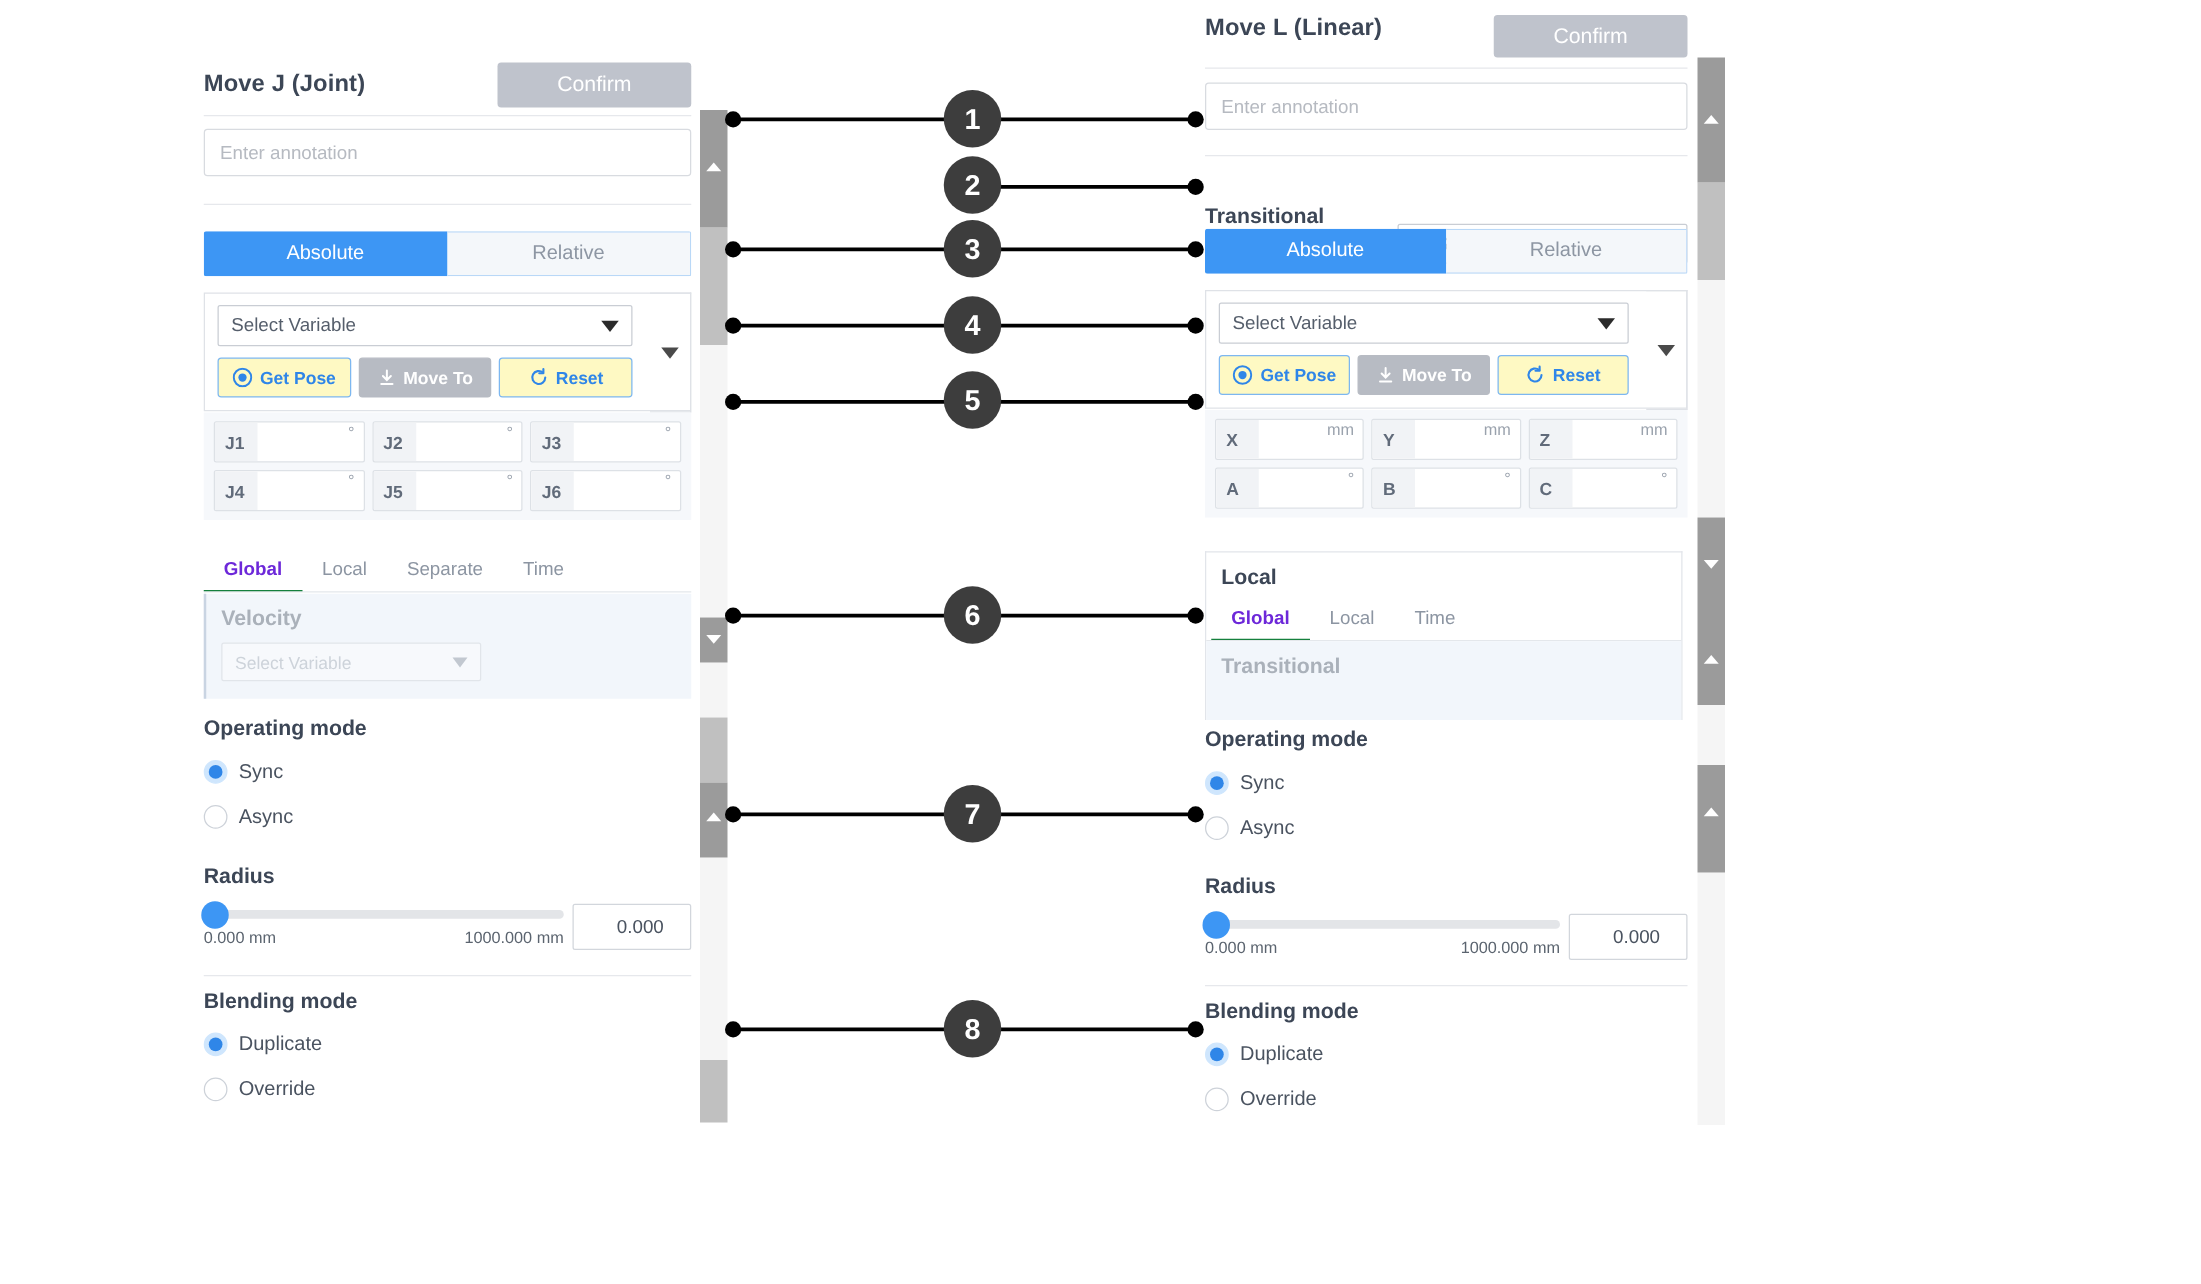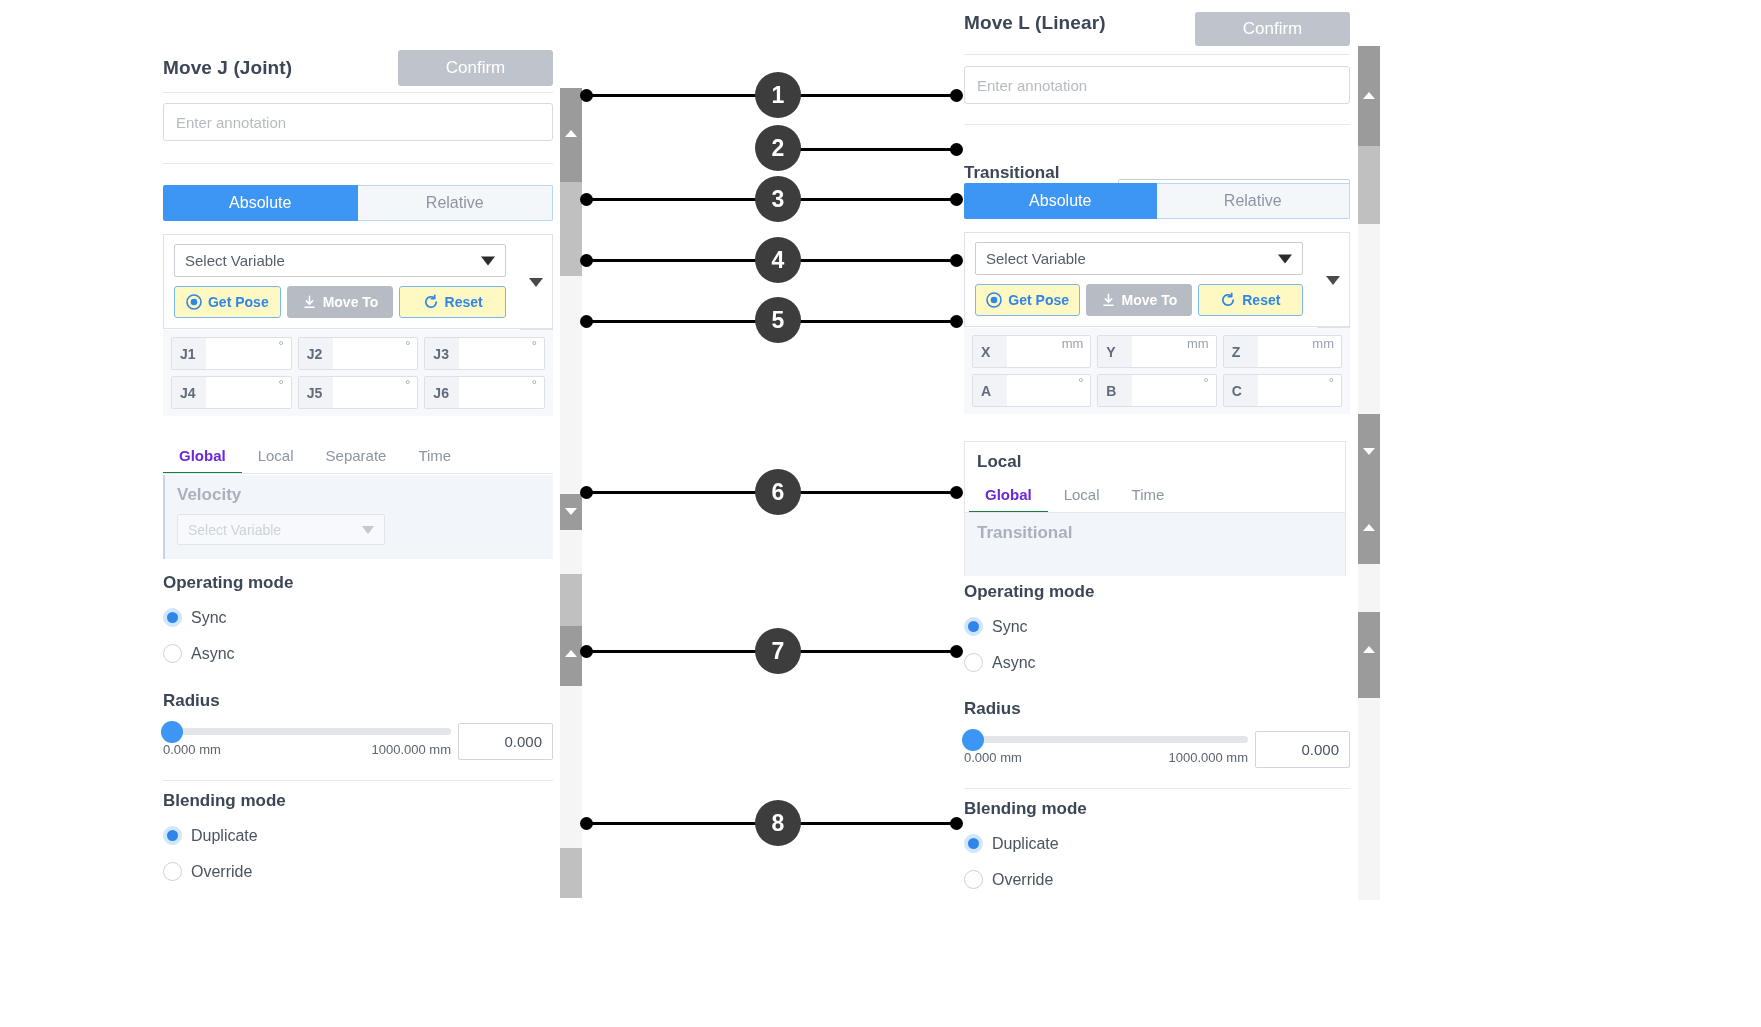--- a/index.html
+++ b/index.html
@@ -91,21 +91,21 @@
   .radio.on { background:#cfe6fd; border-color:#cfe6fd; }
   .radio.on::after { content:""; width:11px;height:11px;border-radius:50%;background:#2f86e8; }
   .radio-lbl { font-size:16px; color:#4a5360; }
 
   
   .slider-track { position:relative; height:7px; background:#e3e5e8; border-radius:4px; }
   .slider-knob { position:absolute; left:-2px; top:50%; transform:translateY(-50%);
       width:22px;height:22px;border-radius:50%;background:#3d96f4; }
   .slider-minmax { display:flex; justify-content:space-between; font-size:13px; color:#5b646f; margin-top:7px; }
   .numbox { border:1px solid #d2d6dc; border-radius:2px; background:#fff; height:37px;
-      display:flex; align-items:center; justify-content:flex-end; padding-right:10px; font-size:15px; color:#4a5360; }
+      display:flex; align-items:center; justify-content:flex-end; padding-right:21px; font-size:15px; color:#4a5360; }
 
   
   .sbar { position:absolute; width:22px; }
   .sbar .seg-dark { background:#9b9b9b; position:relative; }
   .sbar .seg-mid  { background:#c0c0c0; }
   .sbar .seg-light{ background:#f5f5f5; }
   .arw-up, .arw-dn { position:absolute; left:50%; transform:translateX(-50%); width:0;height:0; }
   .arw-up { border-left:6px solid transparent;border-right:6px solid transparent;border-bottom:7px solid #fff; }
   .arw-dn { border-left:6px solid transparent;border-right:6px solid transparent;border-top:7px solid #fff; }
 

